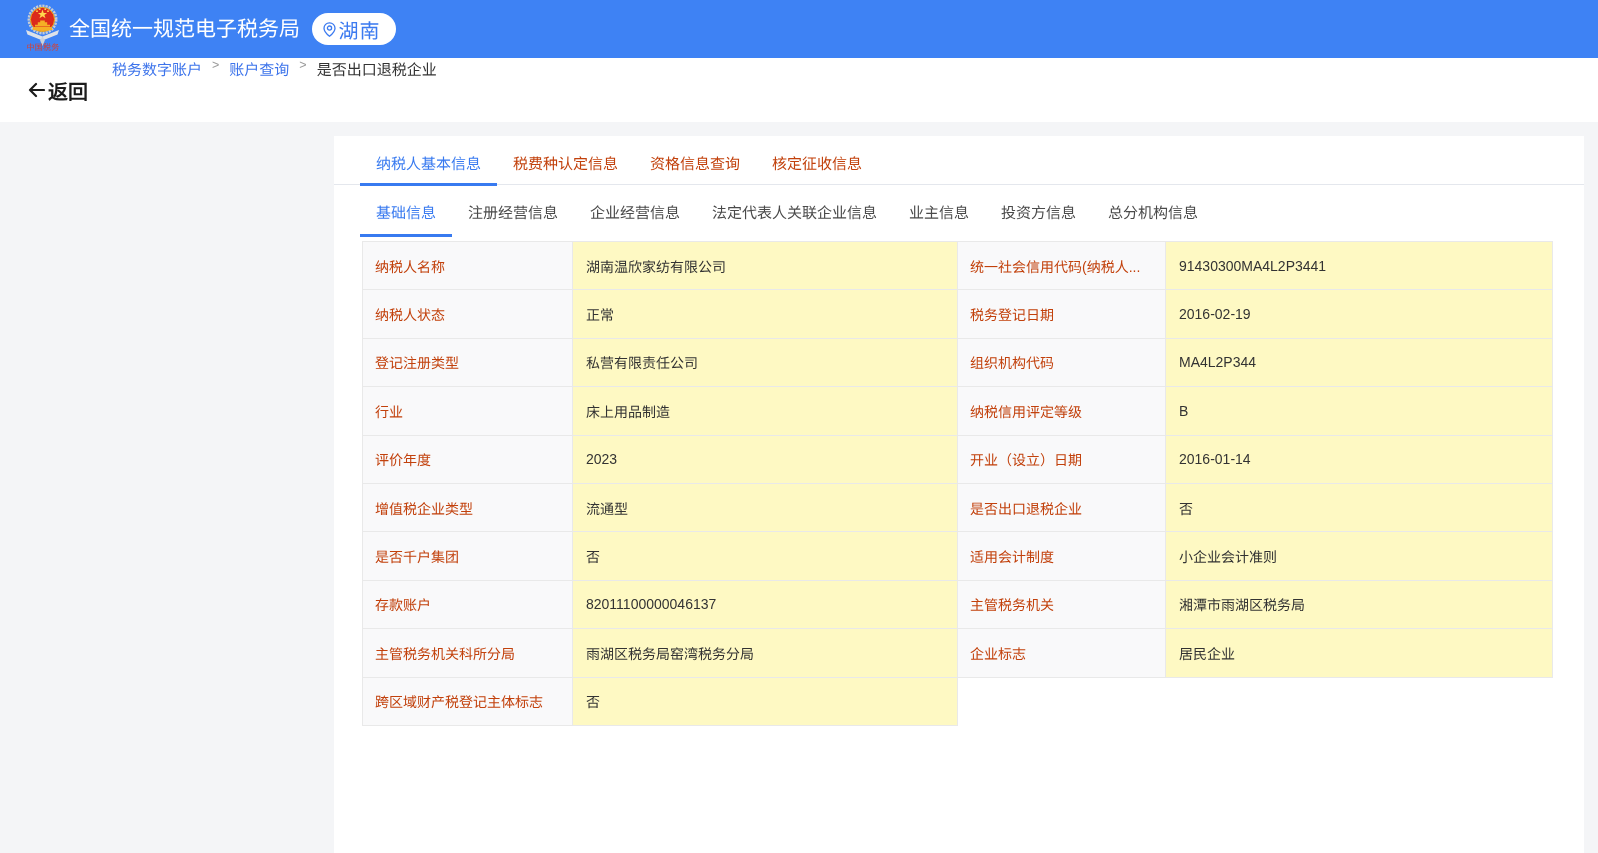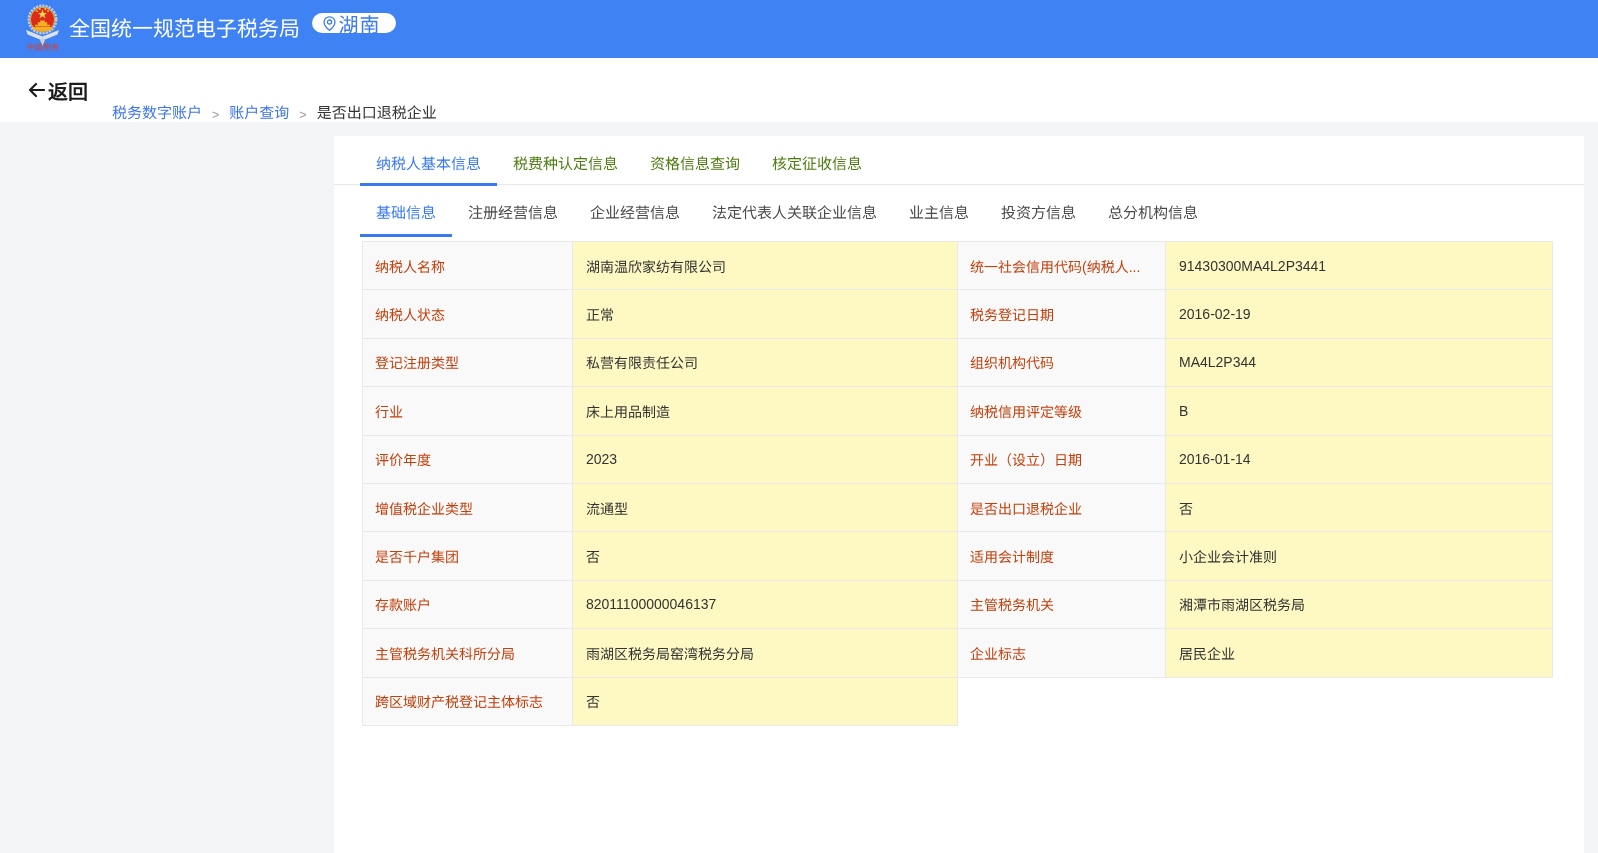--- a/index.html
+++ b/index.html
@@ -4,36 +4,36 @@
 <title>纳税人信息查询</title>
 <style>
 *{margin:0;padding:0;box-sizing:border-box}
 html,body{width:1598px;height:853px;overflow:hidden;background:#fff;
   font-family:"Liberation Sans",sans-serif;-webkit-font-smoothing:antialiased}
 .header{position:absolute;left:0;top:0;width:1598px;height:58px;background:#3e82f4;
   display:flex;align-items:center}
 .logo{position:absolute;left:24px;top:3px}
 .title{position:absolute;left:69px;top:0;line-height:58px;color:#fff;font-size:21px;
   font-weight:400}
-.pill{position:absolute;left:312px;top:13px;height:20px;background:#fff;border-radius:16px;
+.pill{position:absolute;left:312px;top:13px;height:32px;background:#fff;border-radius:16px;
   display:flex;align-items:center;padding:0 15px 0 10.5px;color:#3b7af0;font-size:20px;
   letter-spacing:1px}
 .pill svg{margin-right:3px}
 .crumbbar{position:absolute;left:0;top:58px;width:1598px;height:64px;background:#fff}
 .back{position:absolute;left:28px;top:0;height:64px;display:flex;align-items:center;
   font-size:20px;color:#1c1c1c;font-weight:600}
 .backarrow{margin-right:3px;display:flex;align-items:center}
-.crumbs{position:absolute;left:112px;top:0;height:64px;display:flex;align-items:flex-end;
+.crumbs{position:absolute;left:112px;top:0;height:64px;display:flex;align-items:flex-start;
   font-size:15px;color:#333}
 .crumbs a{color:#3d74eb;text-decoration:none}
 .crumbs .sep{color:#9a9a9a;margin:0 10px;font-size:12.5px}
 .page{position:absolute;left:0;top:122px;width:1598px;height:731px;background:#f4f5f7}
 .card{position:absolute;left:334px;top:14px;width:1250px;height:717px;background:#fff}
 .tabs1{height:49px;border-bottom:1px solid #e4e7ed;padding:6px 0 0 26px;white-space:nowrap}
-.tabs1 .tab{display:inline-block;padding:0 16px;line-height:43px;font-size:15px;color:#4d7c0f;
+.tabs1 .tab{display:inline-block;padding:0 16px;line-height:43px;font-size:15px;color:#c2410c;
   position:relative}
 .tabs1 .tab.act{color:#387af0}
 .tabs1 .tab.act::after{content:"";position:absolute;left:0;right:0;bottom:-1px;height:3px;
   background:#387af0}
 .tabs2{height:50px;padding-left:26px;white-space:nowrap}
 .tabs2 .tab{display:inline-block;padding:0 16px;line-height:48px;margin-top:4px;font-size:15px;
   color:#4a4a4a;position:relative}
 .tabs2 .tab.act{color:#387af0}
 .tabs2 .tab.act::after{content:"";position:absolute;left:0;right:0;bottom:0;height:3px;
   background:#387af0}

